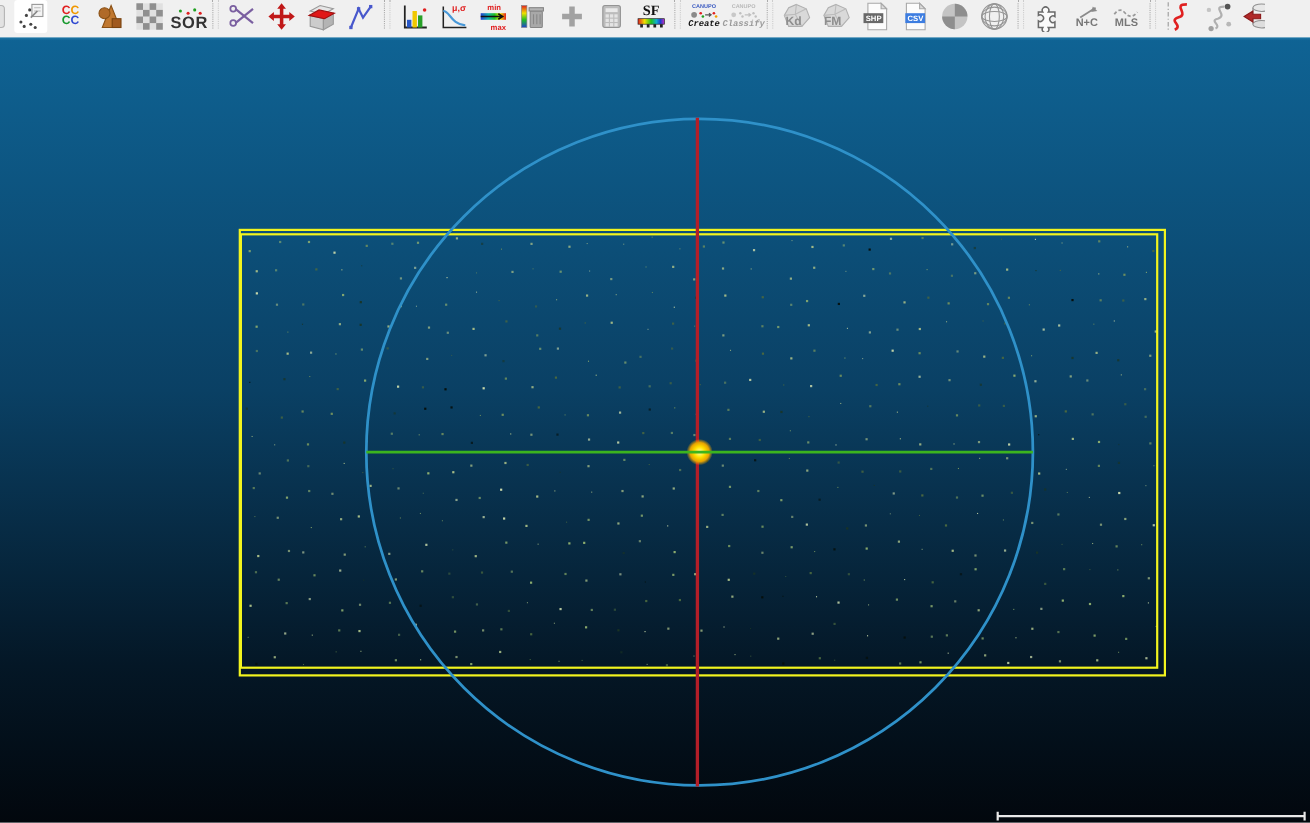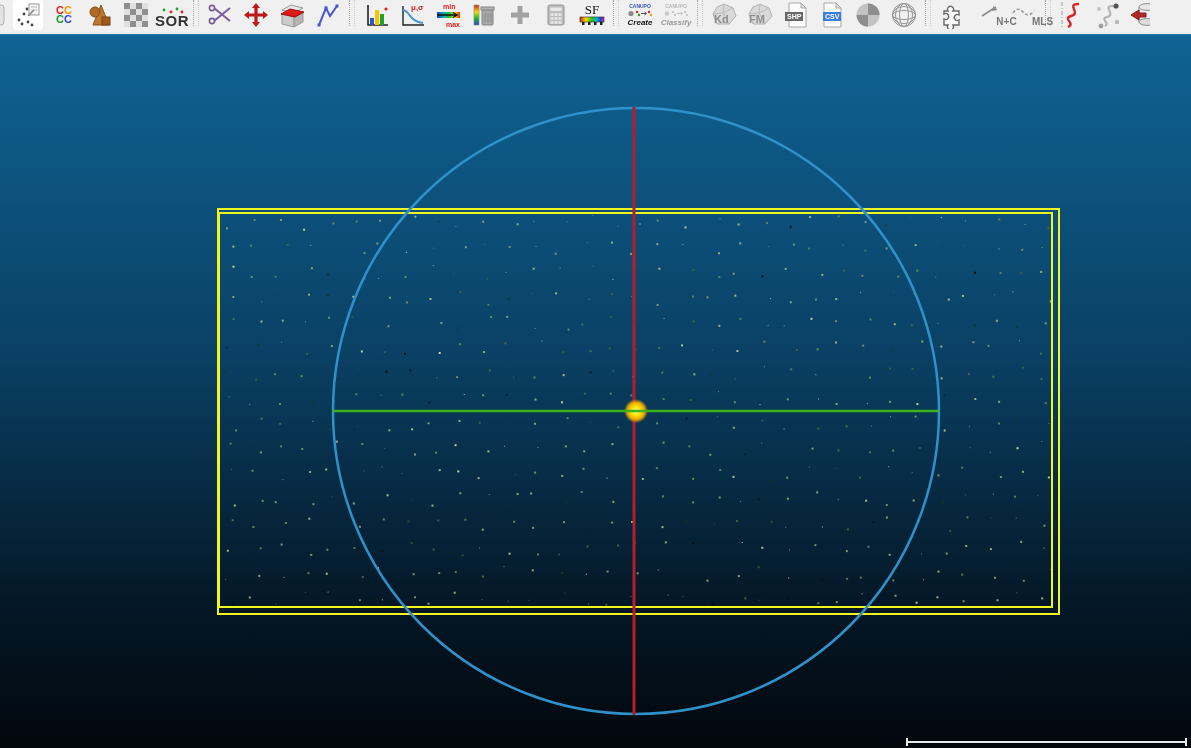--- a/index.html
+++ b/index.html
@@ -16,25 +16,25 @@
   }
   .tb{width:30px;height:30px;flex:0 0 auto;display:flex;flex-direction:column;
       align-items:center;justify-content:center;border-radius:3px;position:relative;}
   .tb svg{display:block;}
   .tb.white-bg{background:#ffffff;}
   .tb.edge-left{width:7px;overflow:hidden;border-radius:0;}
   .tb.edge-right{width:21px;overflow:hidden;align-items:flex-start;border-radius:0;}
   .sep{width:4px;height:26px;flex:0 0 auto;
        border-left:1px dotted #aaaaaa;border-right:1px dotted #cccccc;}
   .cc-grid{font-weight:bold;font-size:11px;line-height:9px;letter-spacing:0px;text-align:center;}
-  .txt-icon{font-weight:bold;color:#777;font-size:9px;line-height:9px;padding-left:37px;}
+  .txt-icon{font-weight:bold;color:#777;font-size:9px;line-height:9px;}
   .tiny-brand{font-size:5px;font-weight:bold;line-height:6px;letter-spacing:0;}
-  .canupo-action{font-size:8px;font-style:italic;font-weight:bold;line-height:9px;}
+  .canupo-action{font-size:8px;font-style:italic;font-weight:bold;line-height:9px;font-family:Liberation Mono, monospace;}
   .sor-label{font-weight:bold;font-size:15px;color:#333;line-height:9px;letter-spacing:0.5px;}
-  .sf-label{font-family:"Liberation Serif",serif;font-weight:normal;font-size:13px;line-height:12px;color:#111;}
+  .sf-label{font-family:"Liberation Serif",serif;font-weight:bold;font-size:13px;line-height:12px;color:#111;}
   
   .viewport{
     position:absolute;top:34px;left:0;width:1191px;height:714px;
     background:#0f6394;
   }
   .viewport svg{position:absolute;top:0;left:0;}
 </style>
 </head>
 <body>
 

